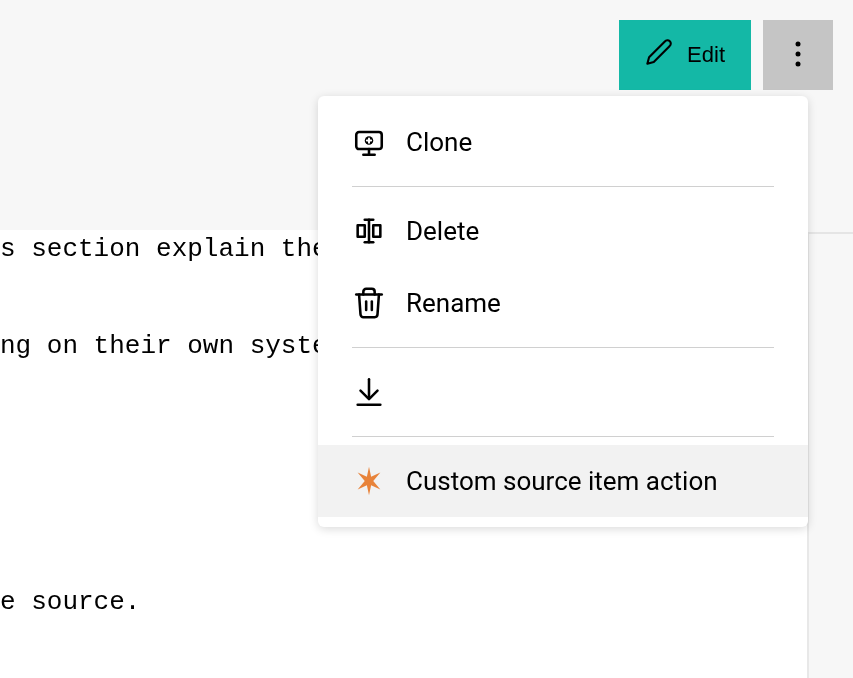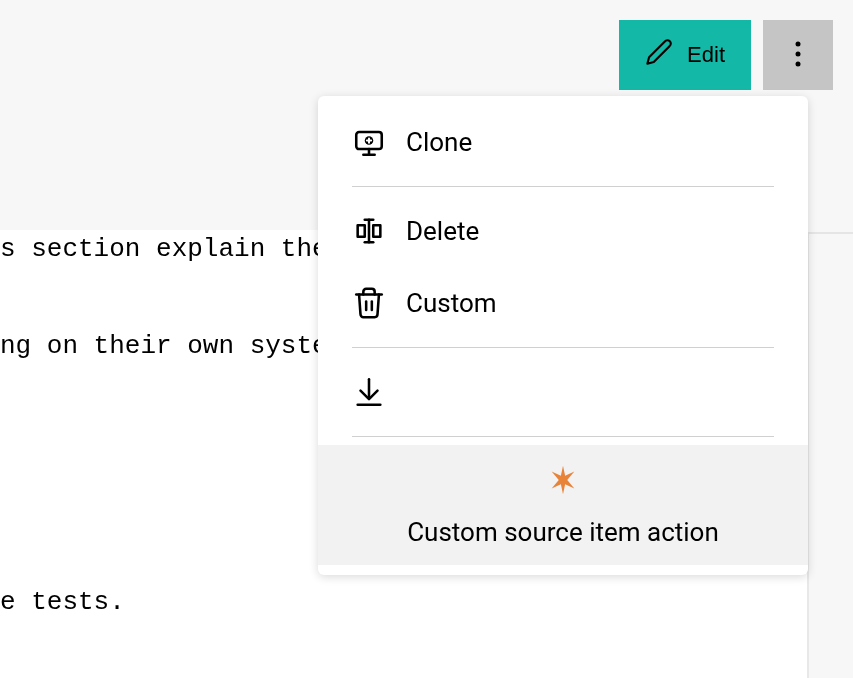--- a/index.html
+++ b/index.html
@@ -89,21 +89,20 @@
       align-items: center;
       padding: 18px 34px;
       gap: 20px;
       font-size: 26px;
       color: #000;
       cursor: pointer;
       min-height: 72px;
     }
     .menu-item.highlighted {
       background: #f2f2f2;
-      flex-direction: column;
     }
     .menu-item .icon-slot {
       width: 34px;
       height: 34px;
       display: flex;
       align-items: center;
       justify-content: center;
       flex-shrink: 0;
     }
     .menu-item .icon-slot svg {
@@ -156,21 +155,21 @@
         <circle cx="3" cy="24" r="2.5"></circle>
       </svg>
     </span>
   </button>
 </div>
 
 <div class="content-area">
   <div class="line">s section explain the</div>
   <div class="line">ng on their own system</div>
   <div class="line"> </div>
-  <div class="line">e tests.</div>
+  <div class="line">e source.</div>
 </div>
 
 <div class="dropdown-menu">
   <div class="menu-item">
     <span class="icon-slot">
       <svg viewBox="0 0 24 24" fill="none" stroke="#000" stroke-width="1.8" stroke-linecap="round" stroke-linejoin="round">
         <rect x="3" y="5" width="18" height="12" rx="2"></rect>
         <path d="M8 21h8"></path>
         <path d="M12 17v4"></path>
         <circle cx="12" cy="11" r="3" fill="#000" stroke="none"></circle>
@@ -195,21 +194,21 @@
   <div class="menu-item">
     <span class="icon-slot">
       <svg viewBox="0 0 24 24" fill="none" stroke="#000" stroke-width="1.8" stroke-linecap="round" stroke-linejoin="round">
         <path d="M3 6h18"></path>
         <path d="M8 6V4a2 2 0 0 1 2-2h4a2 2 0 0 1 2 2v2"></path>
         <path d="M19 6l-1 14a2 2 0 0 1-2 2H8a2 2 0 0 1-2-2L5 6"></path>
         <path d="M10 11v6"></path>
         <path d="M14 11v6"></path>
       </svg>
     </span>
-    <span>Custom</span>
+    <span>Rename</span>
   </div>
   <div class="menu-divider"></div>
   <div class="menu-item">
     <span class="icon-slot">
       <svg viewBox="0 0 24 24" fill="none" stroke="#000" stroke-width="1.8" stroke-linecap="round" stroke-linejoin="round">
         <path d="M12 3v13"></path>
         <path d="M6 11l6 6 6-6"></path>
         <path d="M4 21h16"></path>
       </svg>
     </span>

